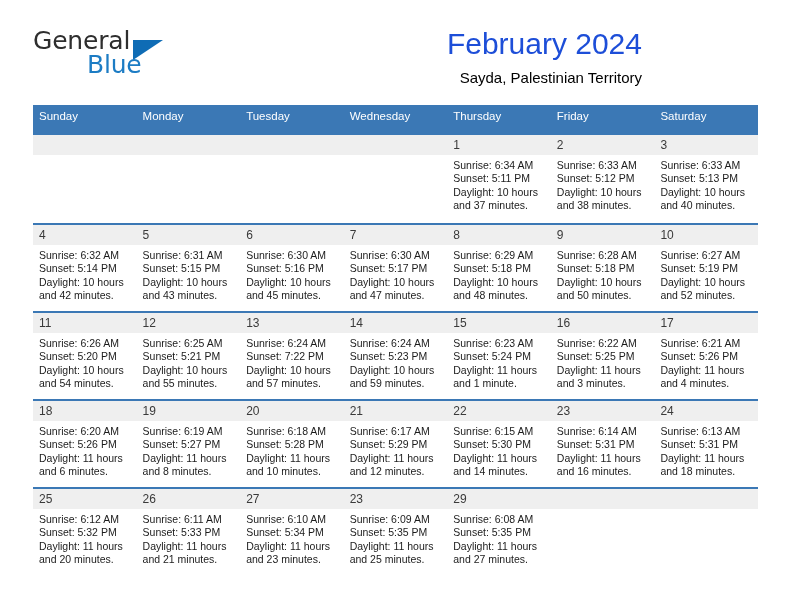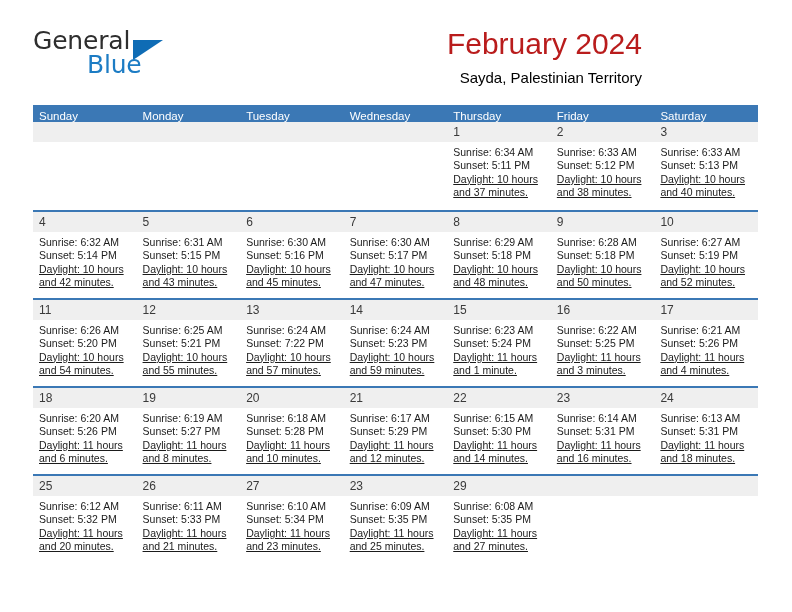--- a/index.html
+++ b/index.html
@@ -71,21 +71,21 @@
 
   .titleblock {
     position: absolute;
     right: 0;
     top: 0;
     text-align: right;
   }
   .cal-title {
     font-size: 30px;
     font-weight: 400;
-    color: #b91c1c;
+    color: #1d4ed8;
     line-height: 1.05;
     white-space: nowrap;
   }
   .cal-subtitle {
     font-size: 15px;
     font-weight: 400;
     color: #000000;
     margin-top: 9px;
     white-space: nowrap;
   }
@@ -98,21 +98,21 @@
     width: 725px;
     border-collapse: collapse;
     table-layout: fixed;
   }
   .calendar th {
     background: #3b78b5;
     color: #ffffff;
     font-size: 11.5px;
     font-weight: 400;
     text-align: left;
-    padding: 5px 0 0 6px;
+    padding: 5px 0 13px 6px;
     height: 11px;
     border: none;
   }
   .calendar td {
     vertical-align: top;
     padding: 0;
     border: none;
     width: 103.5px;
   }
   .daycell {
@@ -139,21 +139,20 @@
     padding: 4px 6px 0 6px;
     font-size: 10.5px;
     line-height: 13.4px;
     color: #1b1b1b;
   }
   .dayinfo div {
     white-space: nowrap;
   }
   .dayinfo .daylight {
     white-space: normal;
-    text-decoration: underline;
   }
 </style>
 </head>
 <body>
 
 <div class="page">
 
   <div class="header">
     <div class="logo">
       <span class="logo-general">General</span>

